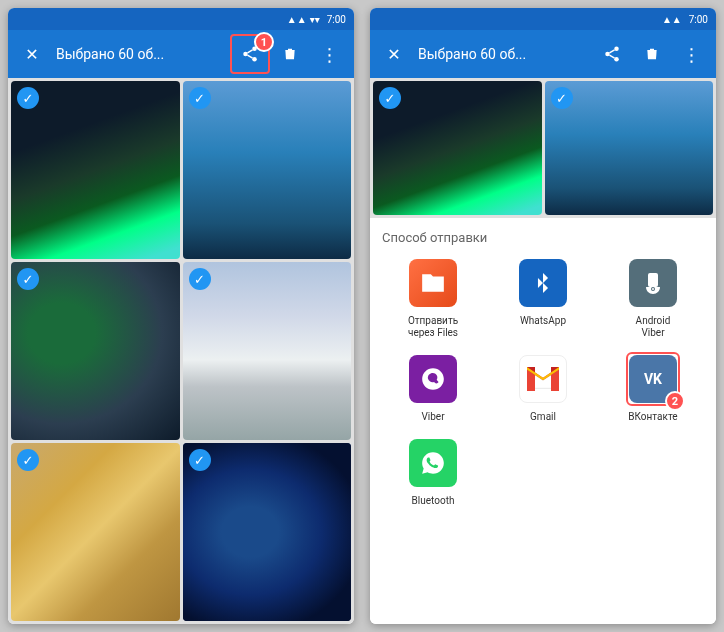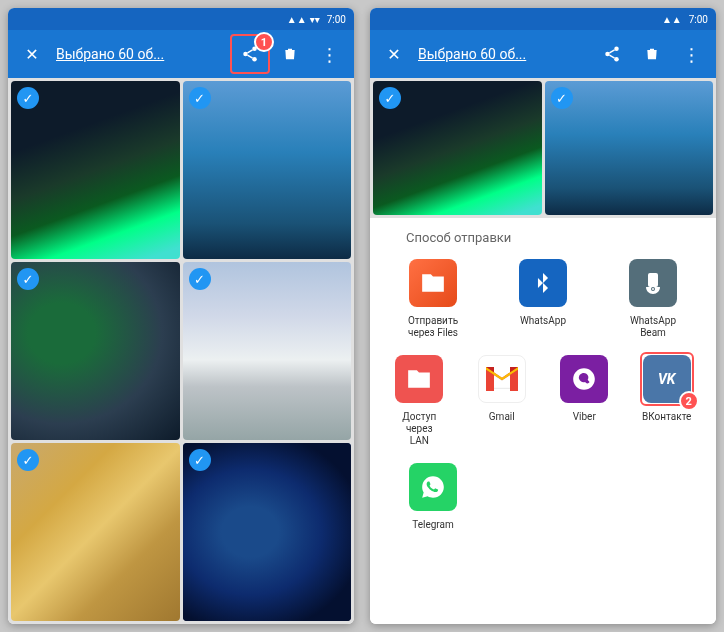--- a/index.html
+++ b/index.html
@@ -63,21 +63,20 @@
       color: white;
     }
 
     .action-bar-title {
       flex: 1;
       font-size: 14px;
       color: white;
       white-space: nowrap;
       overflow: hidden;
       text-overflow: ellipsis;
-      text-decoration: underline;
     }
 
     .icon-btn {
       width: 32px;
       height: 32px;
       display: flex;
       align-items: center;
       justify-content: center;
       cursor: pointer;
       border-radius: 50%;
@@ -208,21 +207,20 @@
       display: flex;
       flex-direction: column;
       padding: 12px 8px 8px 8px;
     }
 
     .share-title {
       font-size: 13px;
       color: #666;
       margin-bottom: 14px;
       padding-left: 4px;
-      margin-left: 24px;
     }
 
     .share-row {
       display: flex;
       justify-content: space-around;
       margin-bottom: 16px;
     }
 
     .share-item {
       display: flex;
@@ -458,76 +456,68 @@
         </div>
         <div class="share-item">
           <div class="share-icon icon-beam">
             <svg width="24" height="26" viewBox="0 0 24 24" fill="white">
               <rect x="7" y="2" width="10" height="14" rx="2"></rect>
               <path d="M5,16c0,3.9,3.1,7,7,7s7-3.1,7-7"></path>
               <circle cx="12" cy="18" r="2" fill="#546e7a"></circle>
               <circle cx="12" cy="18" r="1" fill="white"></circle>
             </svg>
           </div>
-          <span class="share-label">WhatsApp Beam</span>
+          <span class="share-label">Android Viber</span>
         </div>
       </div>
 
       <div class="share-row">
         <div class="share-item">
-          <div class="share-icon icon-lan">
+          <div class="share-icon icon-viber">
             <svg width="26" height="26" viewBox="0 0 24 24" fill="white">
-              <path d="M2,4h8l2,2h10v14H2z"></path>
+              <path d="M12,2C6.48,2 2,6.48 2,12c0,5.52 4.48,10 10,10s10-4.48 10-10C22,6.48 17.52,2 12,2z M16.5,15.5c-0.4,0.4-0.9,0.6-1.4,0.6c-0.5,0-1-0.2-1.4-0.6l-0.7-0.7c-2.3,0.8-4.7-0.4-5.5-2.7S8,7.4 10.3,6.6c2.3-0.8 4.7,0.4 5.5,2.7c0.4,1.2 0.2,2.5-0.4,3.5l0.7,0.7C16.7,14,17,14.4 17,14.9C17,15.1 16.8,15.3 16.5,15.5z"></path>
             </svg>
           </div>
-          <span class="share-label">Доступ через<br>LAN</span>
+          <span class="share-label">Viber</span>
         </div>
         <div class="share-item">
           <div class="share-icon icon-gmail">
             <svg width="32" height="24" viewBox="0 0 48 36">
               <path d="M0,4 L24,20 L48,4 L48,32 L0,32 Z" fill="white" stroke="#ddd" stroke-width="1"></path>
               <path d="M0,4 L24,20 L48,4" fill="none" stroke="white" stroke-width="1"></path>
               <path d="M0,0 L24,16 L48,0 L48,36 L36,36 L36,12 L24,20 L12,12 L12,36 L0,36 Z" fill="#EA4335"></path>
               <polygon points="0,0 12,0 12,36 0,36" fill="#C5221F"></polygon>
               <polygon points="36,0 48,0 48,36 36,36" fill="#C5221F"></polygon>
               <path d="M0,0 L24,16 L48,0" fill="none"></path>
               <rect x="0" y="0" width="48" height="36" fill="none"></rect>
               <path d="M0,4 L0,36 L12,36 L12,12 L24,20 L36,12 L36,36 L48,36 L48,4 L24,20 Z" fill="#EA4335"></path>
               <path d="M0,4 L24,20 L48,4 L48,0 L24,16 L0,0 Z" fill="#FBBC05"></path>
             </svg>
           </div>
           <span class="share-label">Gmail</span>
         </div>
-        <div class="share-item">
-          <div class="share-icon icon-viber">
-            <svg width="26" height="26" viewBox="0 0 24 24" fill="white">
-              <path d="M12,2C6.48,2 2,6.48 2,12c0,5.52 4.48,10 10,10s10-4.48 10-10C22,6.48 17.52,2 12,2z M16.5,15.5c-0.4,0.4-0.9,0.6-1.4,0.6c-0.5,0-1-0.2-1.4-0.6l-0.7-0.7c-2.3,0.8-4.7-0.4-5.5-2.7S8,7.4 10.3,6.6c2.3-0.8 4.7,0.4 5.5,2.7c0.4,1.2 0.2,2.5-0.4,3.5l0.7,0.7C16.7,14,17,14.4 17,14.9C17,15.1 16.8,15.3 16.5,15.5z"></path>
-            </svg>
-          </div>
-          <span class="share-label">Viber</span>
-        </div>
 
         <div class="share-item">
           <div class="share-icon icon-vk" style="position:relative;">
             <div class="highlight-box-2"></div>
-            <span style="color:white;font-size:14px;font-weight:bold;font-style:italic;">VK</span>
+            <span style="color:white;font-size:14px;font-weight:bold;">VK</span>
             <div class="badge-circle">2</div>
           </div>
           <span class="share-label">ВКонтакте</span>
         </div>
       </div>
 
       <div class="share-row">
         <div class="share-item">
           <div class="share-icon icon-whatsapp">
             <svg width="26" height="26" viewBox="0 0 24 24" fill="white">
               <path d="M12,2C6.48,2 2,6.48 2,12c0,1.85 0.5,3.58 1.38,5.07L2,22l5.11-1.35C8.51,21.53 10.22,22 12,22c5.52,0 10-4.48 10-10S17.52,2 12,2z M16.55,15.4c-0.22,0.62-1.28,1.19-1.77,1.26c-0.45,0.07-1.02,0.1-1.64-0.1c-0.38-0.12-0.86-0.28-1.48-0.55c-2.61-1.13-4.32-3.77-4.45-3.95c-0.13-0.17-1.07-1.42-1.07-2.71s0.68-1.92 0.92-2.18c0.24-0.26 0.52-0.32 0.7-0.32l0.5,0.01c0.16,0 0.38-0.06 0.59,0.45l0.76,1.96c0.07,0.17 0.04,0.36-0.08,0.5l-0.44,0.56c-0.13,0.16-0.27,0.34-0.12,0.65c0.16,0.31 0.69,1.14 1.48,1.84c1.02,0.91 1.88,1.19 2.14,1.32c0.27,0.13 0.42,0.11 0.58-0.07l0.63-0.74c0.17-0.2 0.33-0.13 0.56-0.05l1.76,0.83c0.26,0.12 0.43,0.18 0.49,0.29C16.77,14.25 16.77,14.78 16.55,15.4z"></path>
             </svg>
           </div>
-          <span class="share-label">Telegram</span>
+          <span class="share-label">Bluetooth</span>
         </div>
 
         <div class="share-item" style="visibility:hidden;"></div>
         <div class="share-item" style="visibility:hidden;"></div>
       </div>
     </div>
   </div>
 </div>
 
 </body></html>

